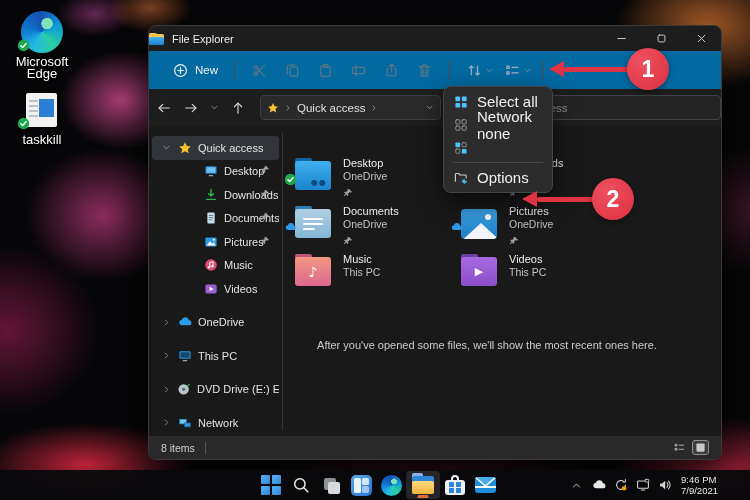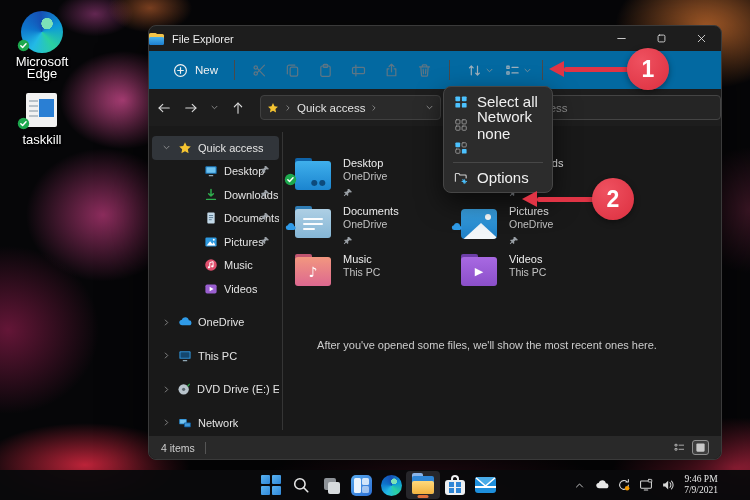--- a/index.html
+++ b/index.html
@@ -161,21 +161,21 @@
   .store-art .sq{position:absolute;width:5px;height:5px;background:#2f86d6;}
   .mail-art{position:relative;width:21px;height:16px;background:#1e8fdc;border-radius:3px;overflow:hidden;}
   .mail-art::before{content:"";position:absolute;left:-4px;top:-9px;width:29px;height:18px;transform:rotate(0deg);
       border-bottom:2px solid #fff;transform-origin:center;
       background:linear-gradient(135deg,transparent 46%,rgba(255,255,255,.0) 46%);}
   .mail-art .fold{position:absolute;left:0;top:0;width:0;height:0;border-left:10.5px solid transparent;
       border-right:10.5px solid transparent;border-top:9px solid #49ace8;}
   .mail-art .fold-line{position:absolute;left:0;top:0;width:21px;height:16px;}
   .tb-tray{position:absolute;right:32px;top:0;height:30px;display:flex;align-items:center;gap:7px;color:#d6d6d6;}
   .tray-ic{width:15px;height:15px;display:flex;align-items:center;justify-content:center;position:relative;}
-  .clock{margin-left:2px;text-align:center;color:#eaeaea;font-size:9.5px;line-height:11px;font-family:Liberation Serif, serif;}
+  .clock{margin-left:2px;text-align:left;color:#eaeaea;font-size:9.5px;line-height:11px;}
 </style>
 </head>
 <body>
 
 <div class="stage">
 
   <div class="desk-icons" id="desk-icons">
       <div class="desk-ico">
         <div class="art">
           <div class="edge-ball"></div>
@@ -716,21 +716,21 @@
                 <span class="tile-name">Videos</span>
                 <span class="tile-loc">This PC</span>
               </div>
             </div>
           </div>
         <div class="recent-msg">After you've opened some files, we'll show the most recent ones here.</div>
       </div>
     </div>
 
     <div class="statusbar">
-      <span>4 items</span>
+      <span>8 items</span>
       <span class="status-div"></span>
       <span class="status-views">
         <span class="sv-btn" id="sv-details">
             <svg width="11" height="11" viewBox="0 0 16 16" fill="none" stroke="currentColor" stroke-width="1.3" stroke-linecap="round" stroke-linejoin="round">
               <rect x="2" y="3.4" width="2.4" height="2.4"></rect>
               <rect x="2" y="9.4" width="2.4" height="2.4"></rect>
               <line x1="7.4" y1="4.6" x2="14" y2="4.6"></line>
               <line x1="7.4" y1="10.6" x2="14" y2="10.6"></line>
             </svg>
           </span>

